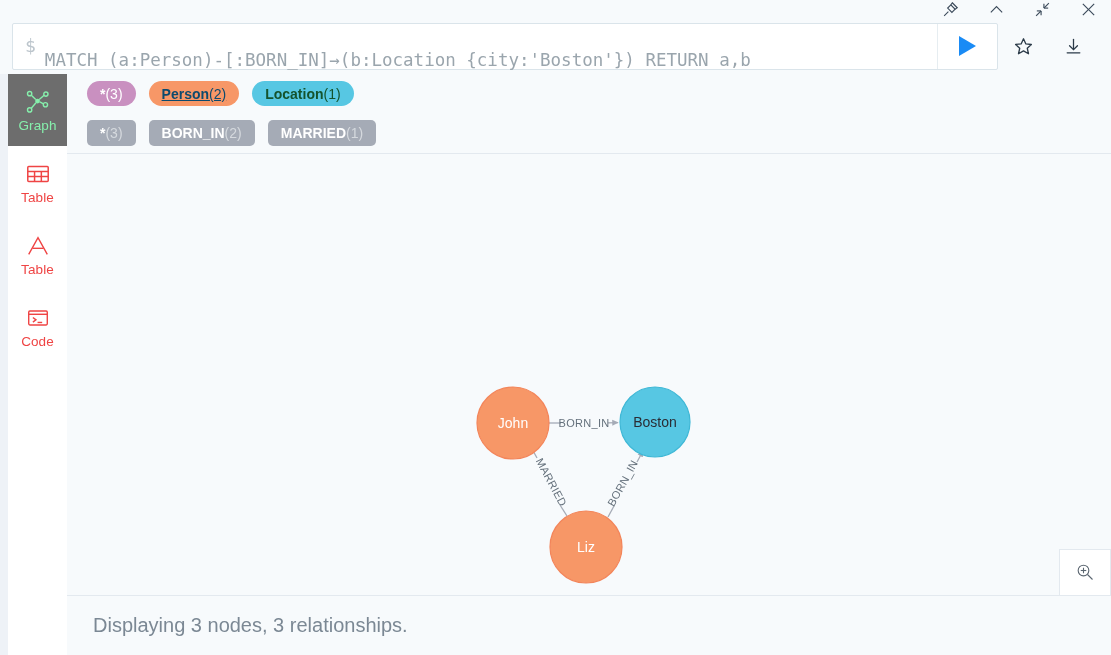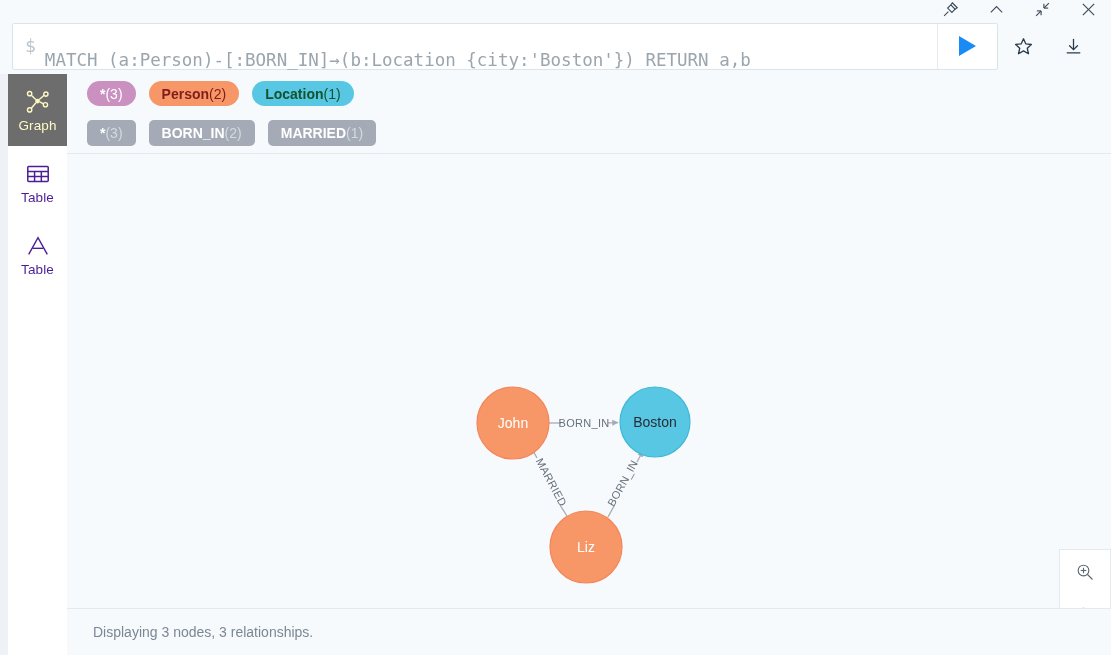--- a/index.html
+++ b/index.html
@@ -141,30 +141,30 @@
   .side-item {
     width: 59px;
     height: 72px;
     display: flex;
     flex-direction: column;
     align-items: center;
     justify-content: center;
     gap: 3px;
     cursor: pointer;
     box-sizing: border-box;
-    color: #4c1d95;
+    color: #ef4444;
   }
   .side-item .si-label {
     font-size: 13.5px;
     line-height: 1;
     letter-spacing: 0.1px;
   }
   .side-item.active {
     background: #6d6d6d;
-    color: #fef9c3;
+    color: #86efac;
   }
   .side-item .si-icon {
     width: 28px;
     height: 28px;
     display: flex;
     align-items: center;
     justify-content: center;
   }
   .side-item .si-icon svg { display: block; }
 
@@ -250,28 +250,28 @@
     color: #5a6570;
   }
   .zoom-ctrl .zb svg { display: block; }
 
   
   .status {
     position: absolute;
     left: 0;
     bottom: 0;
     width: 1044px;
-    height: 47px;
+    height: 60px;
     background: #f7fafc;
     border-top: 1px solid #e3e9ef;
     box-sizing: border-box;
     display: flex;
     align-items: center;
     padding-left: 26px;
-    font-size: 14px;
+    font-size: 20px;
     color: #7b8894;
   }
 
   .node-label {
     font-family: "Liberation Sans", sans-serif;
     font-size: 14px;
   }
   .rel-label {
     font-family: "Liberation Sans", sans-serif;
     font-size: 11px;
@@ -374,32 +374,43 @@
     <div class="side-item">
       <span class="si-icon">
         <svg viewBox="0 0 28 28" width="26" height="26" fill="none" stroke="currentColor" stroke-width="1.5">
           <path d="M4 23 L14 5 L24 23"></path>
           <path d="M8.2 16.5 L19.8 16.5"></path>
         </svg>
       </span>
       <span class="si-label">Table</span>
     </div>
 
+    <div class="side-item">
+      <span class="si-icon">
+        <svg viewBox="0 0 28 28" width="26" height="26" fill="none" stroke="currentColor" stroke-width="1.5">
+          <rect x="4" y="6.5" width="20" height="15" rx="1.2"></rect>
+          <path d="M4 10 L24 10"></path>
+          <path d="M8.5 13.5 L11.8 16 L8.5 18.5"></path>
+          <path d="M13.5 18.8 L18.5 18.8"></path>
+        </svg>
+      </span>
+      <span class="si-label">Code</span>
+    </div>
 
   </div>
 
   <div class="content">
 
     <div class="legend">
       <div class="legend-row">
         <span class="chip" style="background:#c990c0;color:#ffffff;">
           <span class="cname">*</span>
           <span class="ccount">(3)</span>
         </span>
-        <span class="chip" style="background:#f79767;color:#7f1d1d;">
+        <span class="chip" style="background:#f79767;color:#0c4a6e;text-decoration:underline;">
           <span class="cname">Person</span>
           <span class="ccount">(2)</span>
         </span>
         <span class="chip" style="background:#57c7e3;color:#14532d;">
           <span class="cname">Location</span>
           <span class="ccount">(1)</span>
         </span>
       </div>
       <div class="legend-row">
         <span class="chip rel" style="background:#a5abb6;color:#ffffff;">

